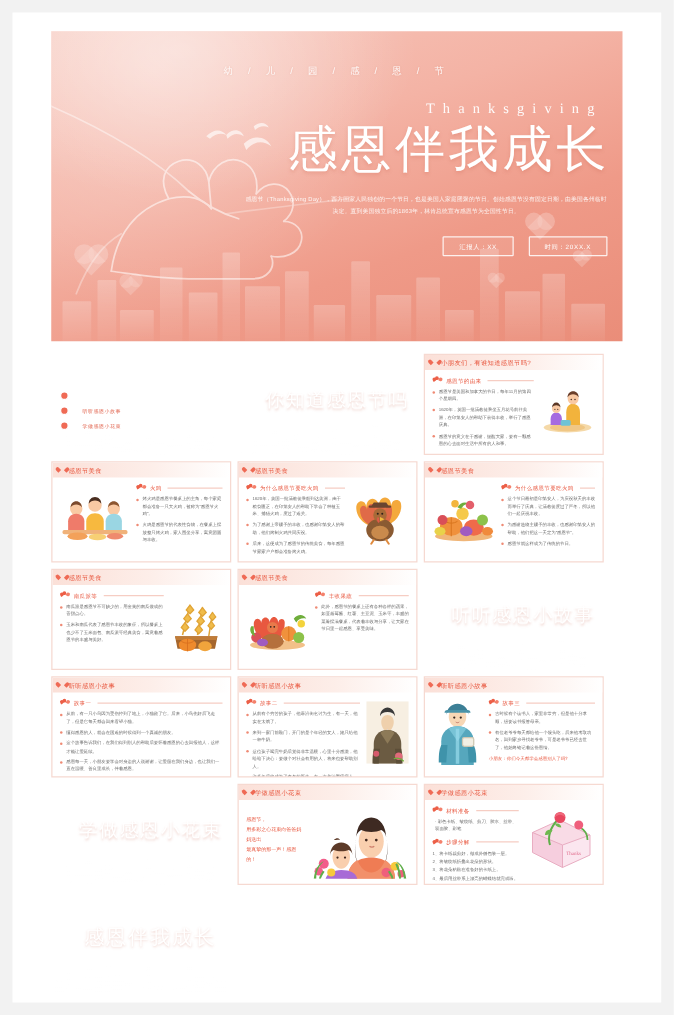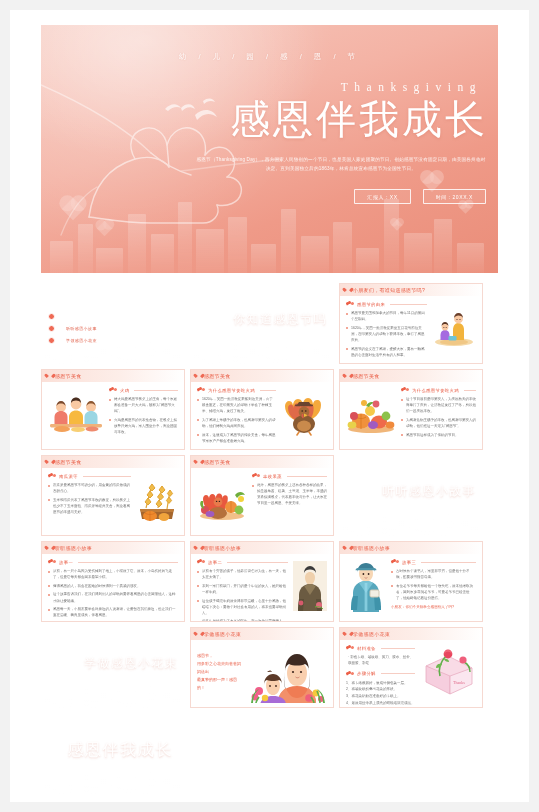--- a/index.html
+++ b/index.html
@@ -155,21 +155,21 @@
     position:absolute; top:6px; left:0; right:0; text-align:center;
     font-size:3.4px; letter-spacing:2.6px; color:#fff; opacity:.9;
   }
   .sec-part{
     position:absolute; right:12px; top:21px;
     font-size:5px; letter-spacing:2.4px; color:#fff; opacity:.95;
     font-family:"Liberation Serif", serif;
   }
   .sec-title{
     position:absolute; right:7px; top:28px;
-    font-size:12px; letter-spacing:1.4px; color:#fff;
+    font-size:15px; letter-spacing:1.4px; color:#fff;
     font-family:"Liberation Serif", serif;
     text-shadow:0 1px 2px rgba(200,100,80,.28);
   }
   .sec-sub{
     position:absolute; right:8px; top:49px; width:150px;
     font-size:2.4px; line-height:1.85; color:#fff; opacity:.85; text-align:center;
   }
 
   
   .toc-title{

